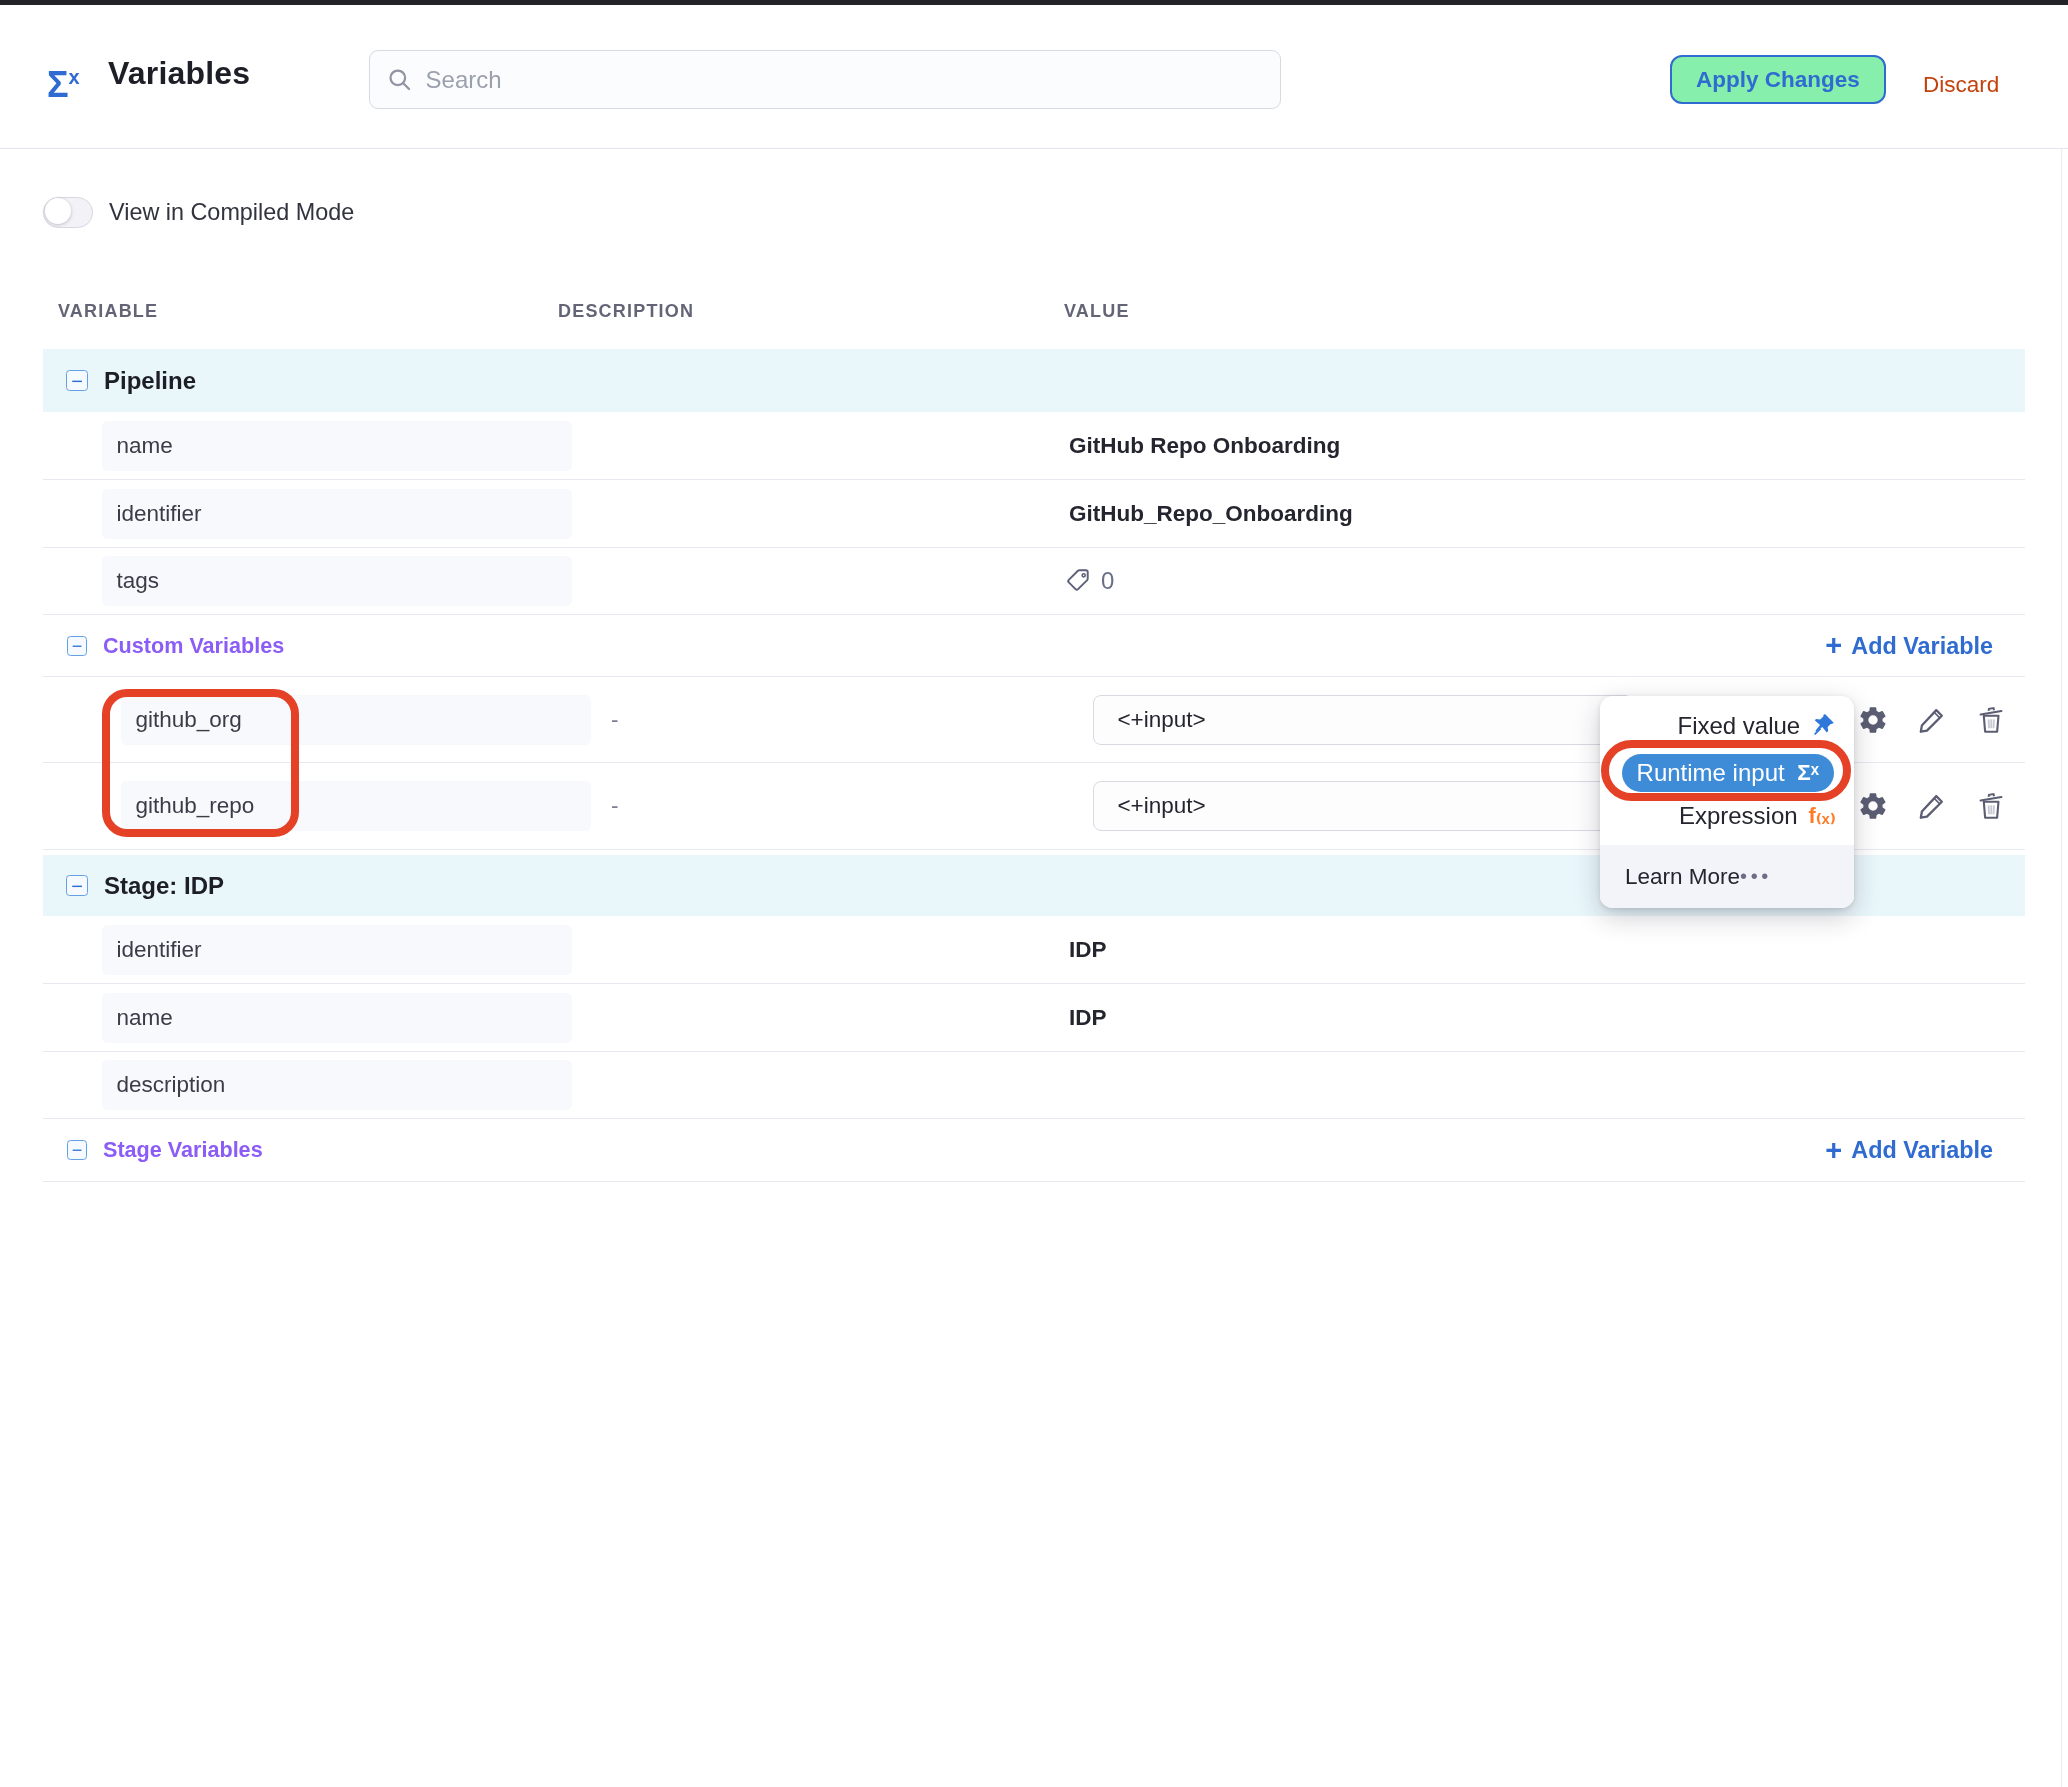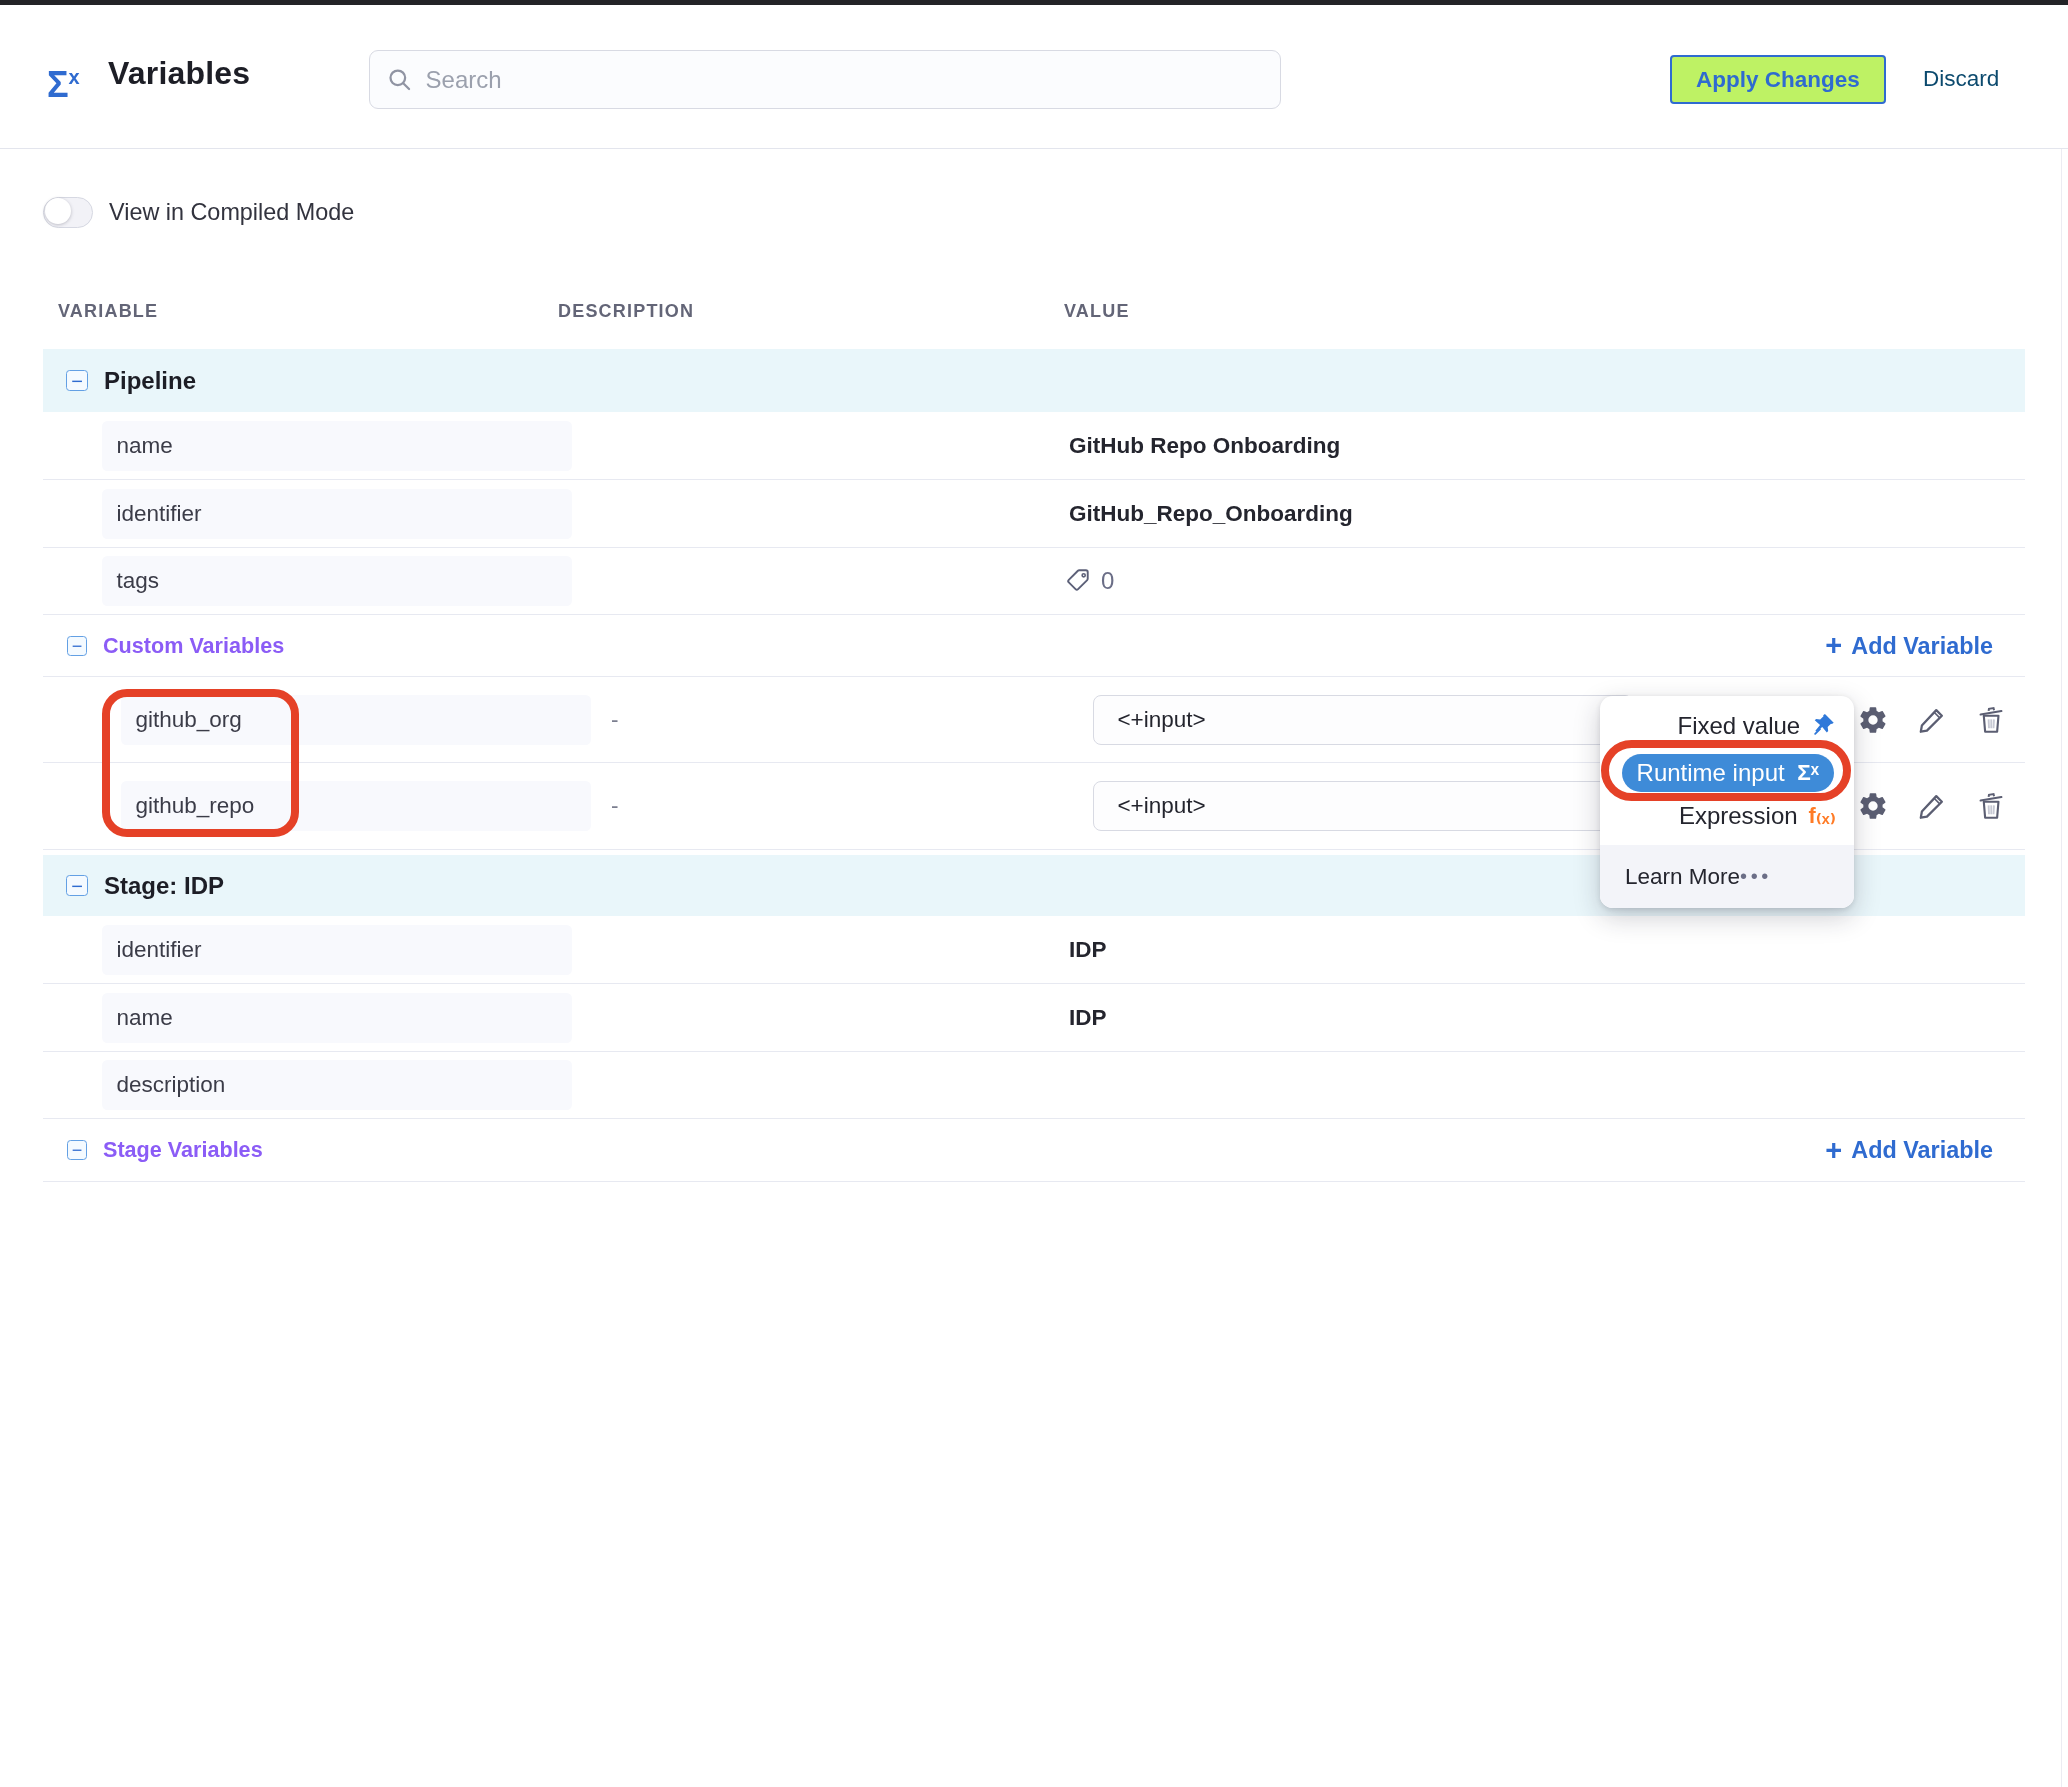--- a/index.html
+++ b/index.html
@@ -14,22 +14,22 @@
 
   
   #header { position:absolute; left:0; top:5.4px; width:2068px; height:144px; background:#ffffff; border-bottom:1.8px solid #e3e5ed; }
   .sigma-badge { position:absolute; left:47px; top:52px; font-size:36px; font-weight:700; color:#2f6bd0; line-height:41px;}
   .sigma-badge sup { font-size:20px; font-weight:700; }
   .page-title { position:absolute; left:108px; top:50px; font-size:32px; font-weight:700; color:#1d1e26; letter-spacing:0.2px; }
   .searchbox { position:absolute; left:369px; top:45px; width:912px; height:59px; border:1.8px solid #d8dae3; border-radius:9px; background:#fbfcfe; display:flex; align-items:center; padding:0 16px; }
   .searchbox svg { flex:0 0 auto; margin-right:12.6px; }
   .searchbox input { border:none; outline:none; background:transparent; font-size:24px; color:#3b3c48; width:100%; font-family:inherit; }
   .searchbox input::placeholder { color:#9ba0ad; }
-  .btn-apply { position:absolute; left:1670px; top:50px; width:216px; height:49px; background:#bef264; border:2.3px solid #2f6bd0; border-radius:4px; color:#2f6bd0; font-size:22.5px; font-weight:700; font-family:inherit; cursor:pointer; }
-  .link-discard { position:absolute; left:1923px; top:61px; font-size:22.5px; font-weight:500; color:#0c4a6e; cursor:pointer; }
+  .btn-apply { position:absolute; left:1670px; top:50px; width:216px; height:49px; background:#86efac; border:2.3px solid #2f6bd0; border-radius:12px; color:#2f6bd0; font-size:22.5px; font-weight:700; font-family:inherit; cursor:pointer; }
+  .link-discard { position:absolute; left:1923px; top:67px; font-size:22.5px; font-weight:500; color:#c2410c; cursor:pointer; }
 
   
   .toggle-row { position:absolute; left:43px; top:194px; height:36px; display:flex; align-items:center; }
   .toggle { width:50px; height:31px; border-radius:15.3px; background:#f2f2f7; border:1.4px solid #d6d8e2; position:relative; cursor:pointer; }
   .toggle .knob { position:absolute; left:0.9px; top:0.9px; width:26px; height:26px; border-radius:50%; background:#ffffff; box-shadow:0 0.9px 3.6px rgba(40,41,61,0.28); }
   .toggle-label { margin-left:16px; font-size:23.4px; color:#32333e; }
 
   
   .thead-label { position:absolute; top:301px; font-size:18px; font-weight:700; color:#636577; letter-spacing:1.2px; }
   .row { position:absolute; left:43px; width:1982px; }

